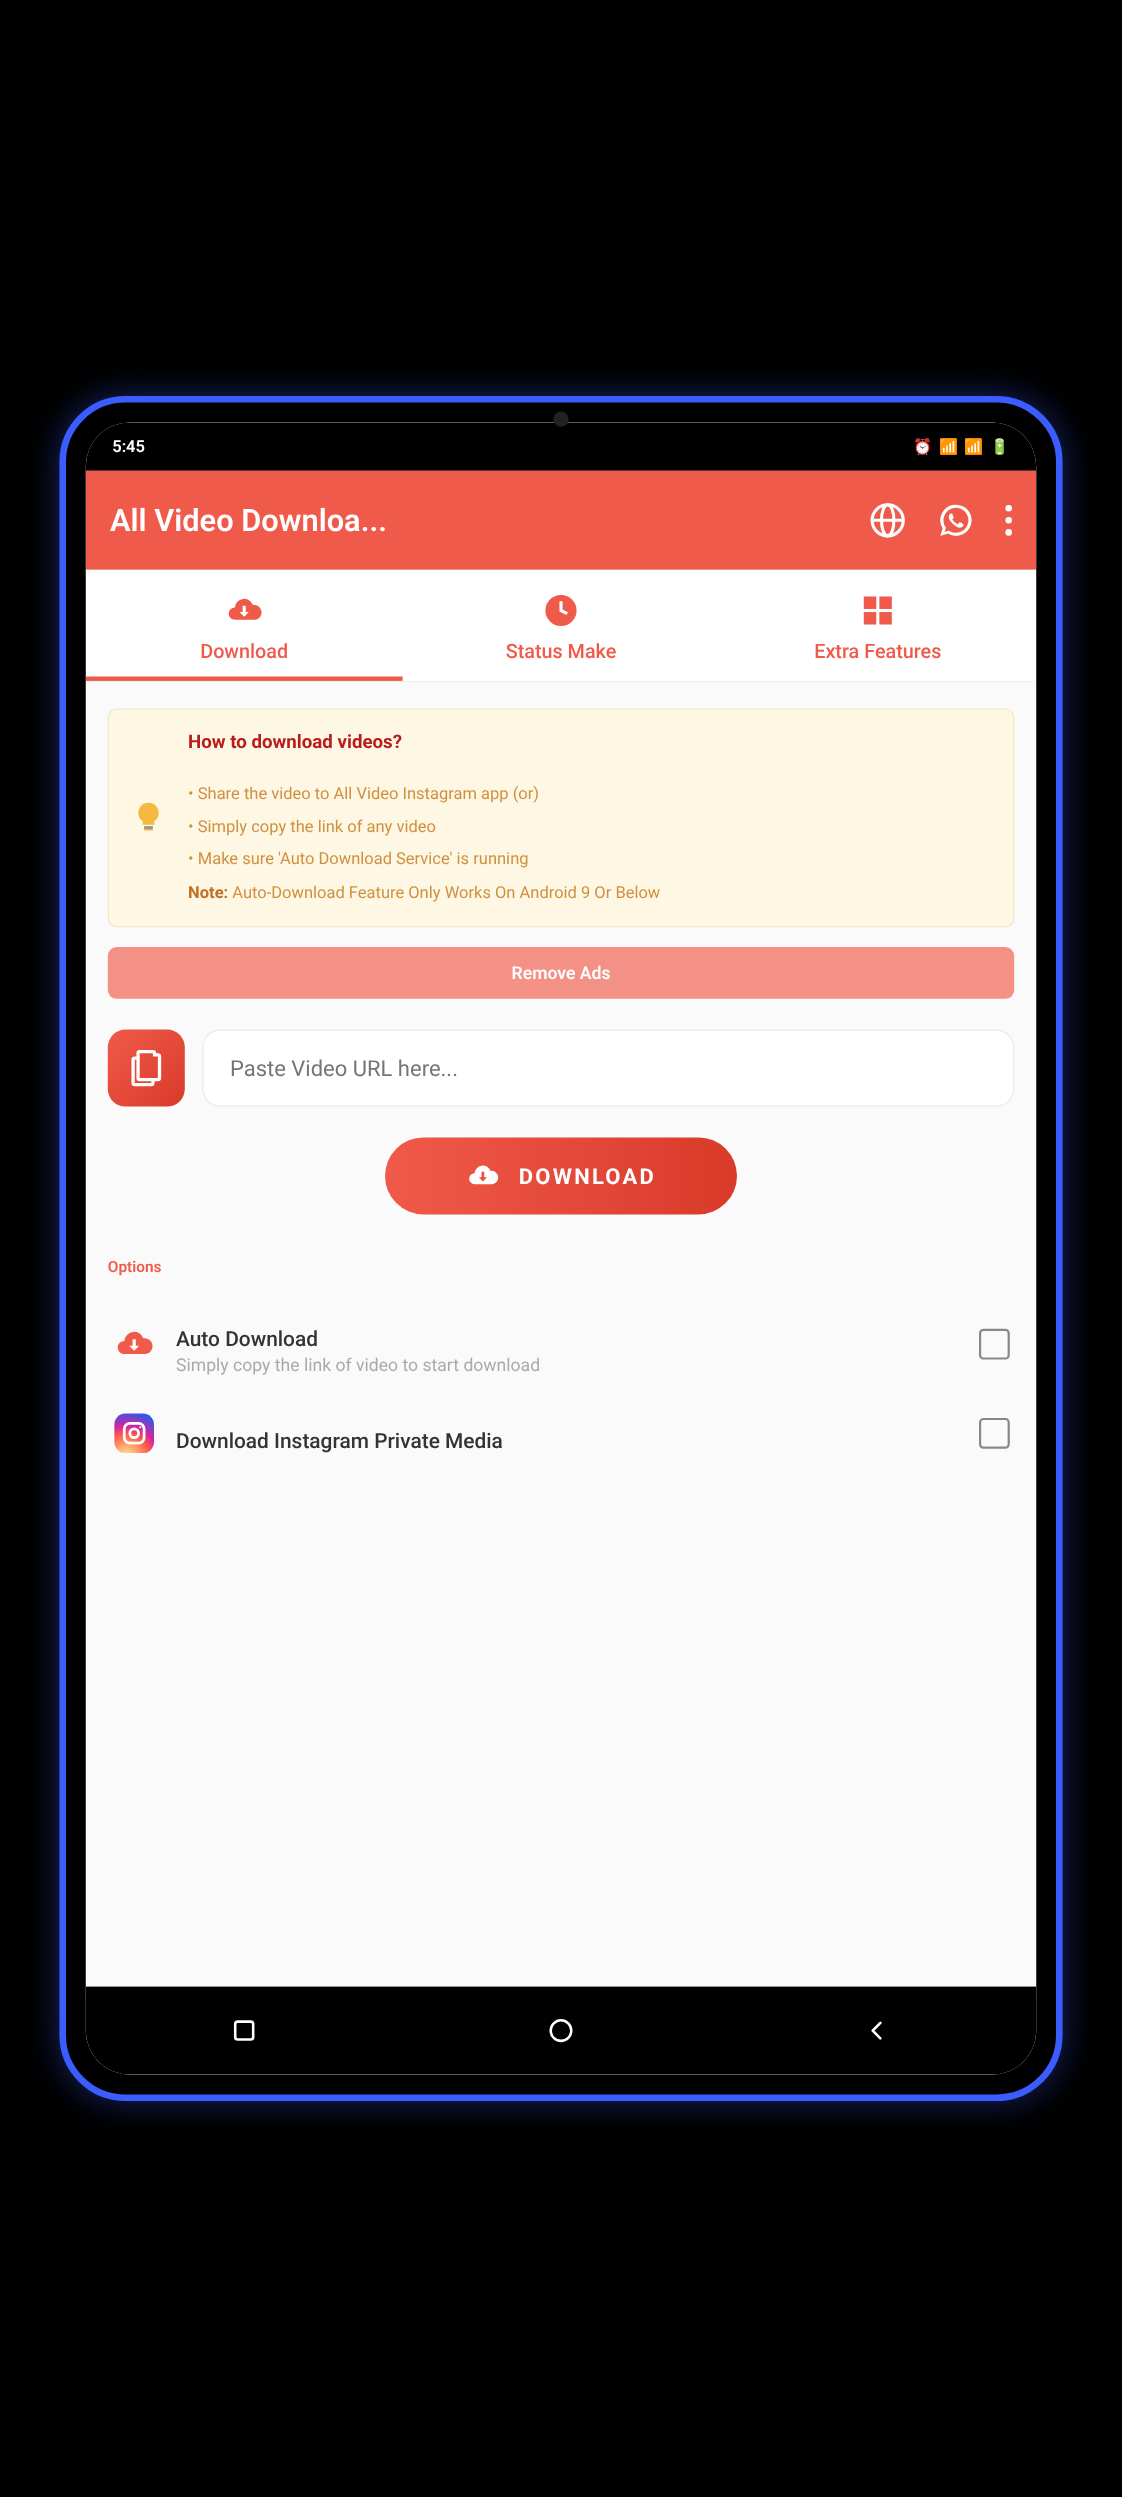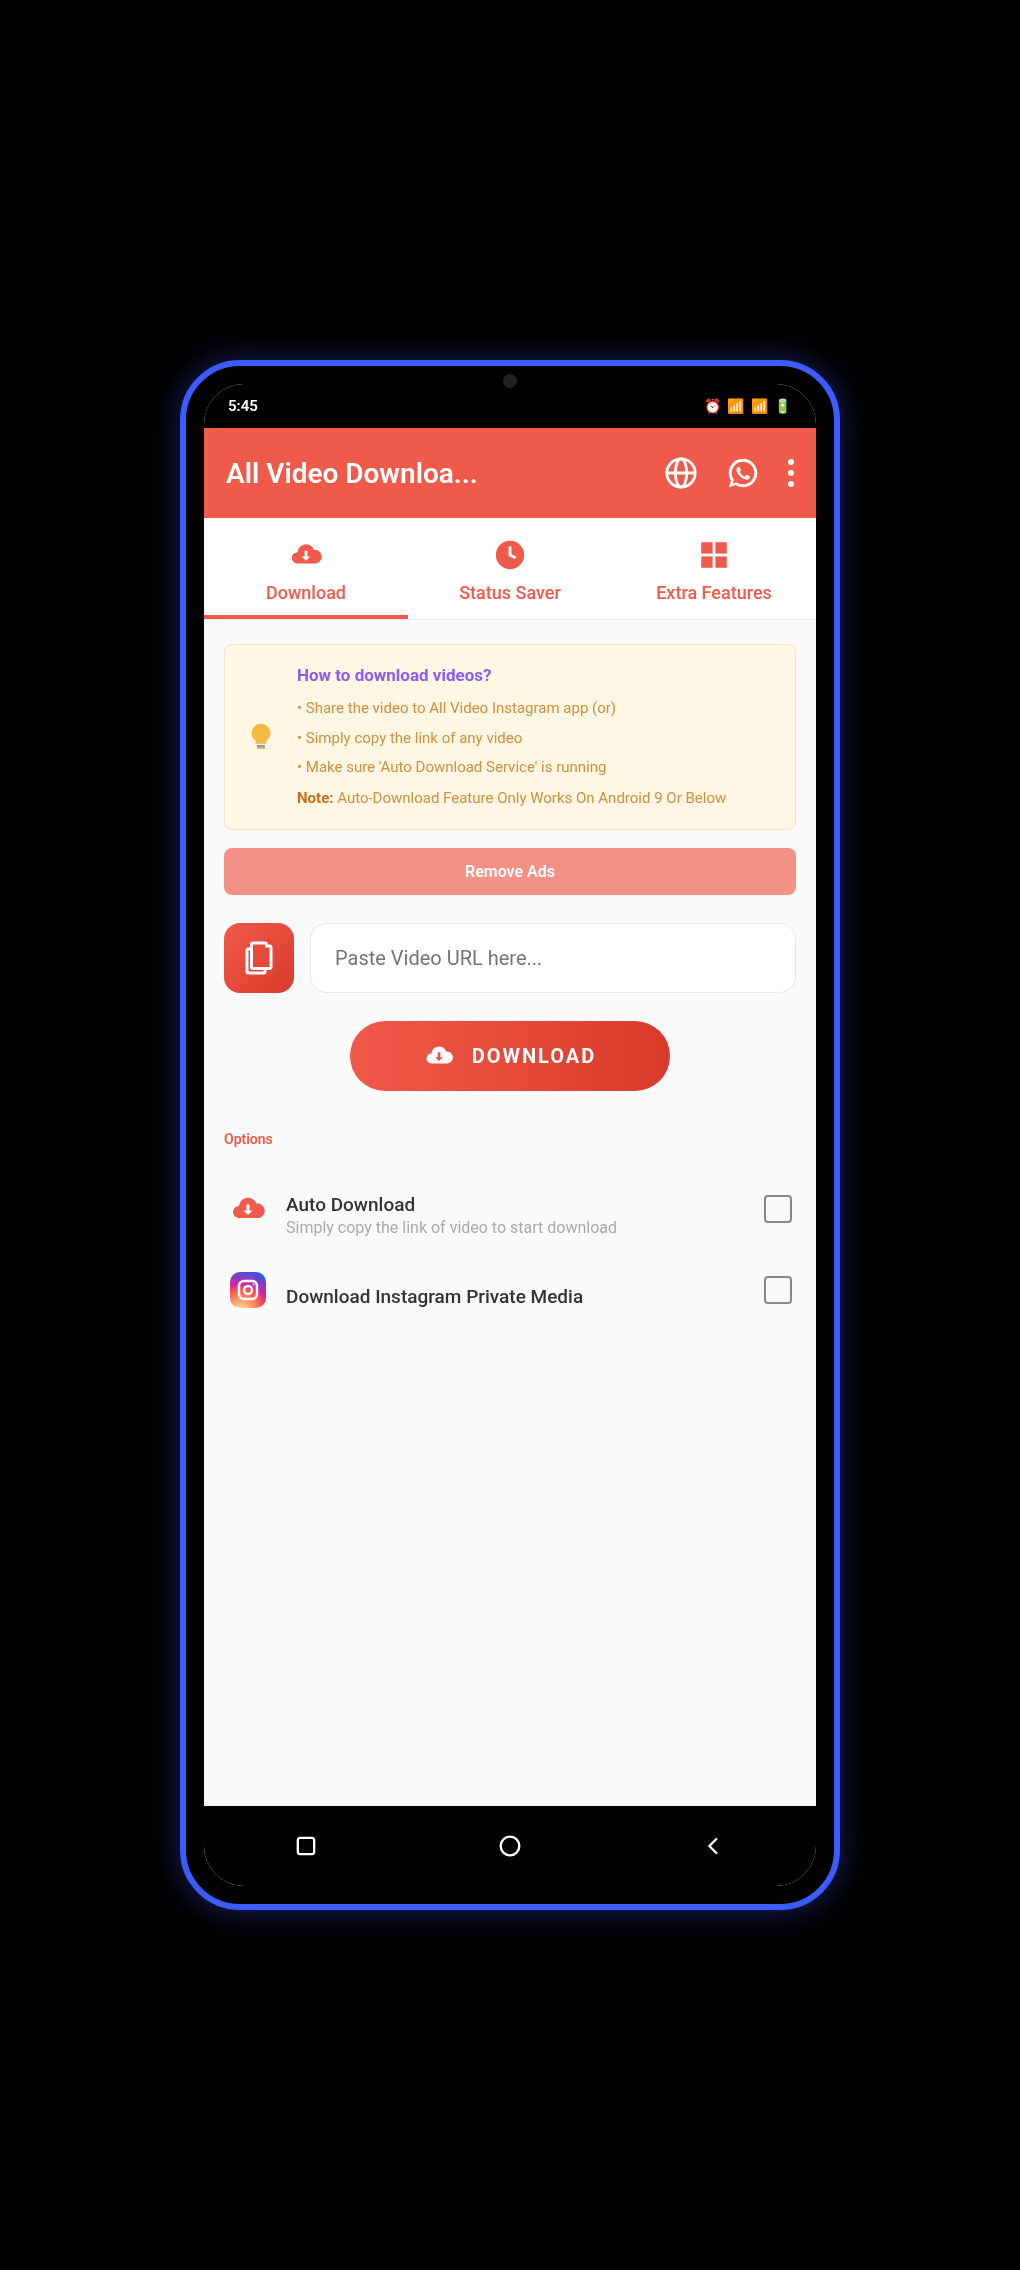--- a/index.html
+++ b/index.html
@@ -1,19 +1,19 @@
 <!DOCTYPE html>
 <html><head>
 <meta charset="utf-8">
 <style>
 * { margin: 0; padding: 0; box-sizing: border-box; font-family: -apple-system, BlinkMacSystemFont, 'Segoe UI', Roboto, sans-serif; }
 body { background: #000; width: 1020px; height: 2270px; display: flex; align-items: center; justify-content: center; }
 
 .phone-frame {
-  width: 660px;
+  width: 912px;
   height: 1550px;
   background: #000;
   border-radius: 60px;
   border: 6px solid #3b5cff;
   padding: 18px;
   position: relative;
   box-shadow: 0 0 30px rgba(59,92,255,0.4);
 }
 .phone-inner {
   width: 100%;
@@ -61,21 +61,21 @@
 }
 .tab-icon { display: block; margin: 0 auto 10px; width: 34px; height: 34px; fill: #f05a4a; }
 
 .content { padding: 24px 20px; background: #fafafa; height: calc(100% - 134px - 90px - 80px); overflow: hidden; }
 
 .info-box {
   background: #fdf7e3; border: 1px solid #f0e6c0; border-radius: 8px;
   padding: 20px 20px 20px 72px; position: relative; margin-bottom: 18px;
 }
 .bulb-icon { position: absolute; left: 20px; top: 50%; transform: translateY(-50%); width: 32px; height: 32px; }
-.info-title { color: #8b5cf6; font-weight: 700; font-size: 17px; margin-bottom: 14px; }
+.info-title { color: #b91c1c; font-weight: 700; font-size: 17px; margin-bottom: 27px; }
 .info-line { color: #d09040; font-size: 15px; margin-bottom: 10px; line-height: 1.3; }
 .info-note { color: #d09040; font-size: 15px; line-height: 1.4; }
 .info-note b { color: #c07020; }
 
 .remove-ads {
   background: #f39187; color: #fff; text-align: center;
   padding: 14px; border-radius: 8px; font-size: 16px; font-weight: 600;
   margin-bottom: 28px; cursor: pointer;
 }
 
@@ -162,21 +162,21 @@
         <svg class="tab-icon" viewBox="0 0 24 24">
             <path d="M19 18H6a4 4 0 010-8 6 6 0 0111.6-1.6A4.5 4.5 0 0119 18zm-7-2l3-3h-2V9h-2v4H9z"></path>
           </svg>
         <span>Download</span>
       </div>
       <div class="tab">
         <svg class="tab-icon" viewBox="0 0 24 24">
             <circle cx="12" cy="12" r="10"></circle>
             <path d="M12 6v6l4 2" stroke="#fff" stroke-width="2" fill="none"></path>
           </svg>
-        <span>Status Saver</span>
+        <span>Status Make</span>
       </div>
       <div class="tab">
         <svg class="tab-icon" viewBox="0 0 24 24">
             <rect x="3" y="3" width="8" height="8"></rect>
             <rect x="13" y="3" width="8" height="8"></rect>
             <rect x="3" y="13" width="8" height="8"></rect>
             <rect x="13" y="13" width="8" height="8"></rect>
           </svg>
         <span>Extra Features</span>
       </div>

